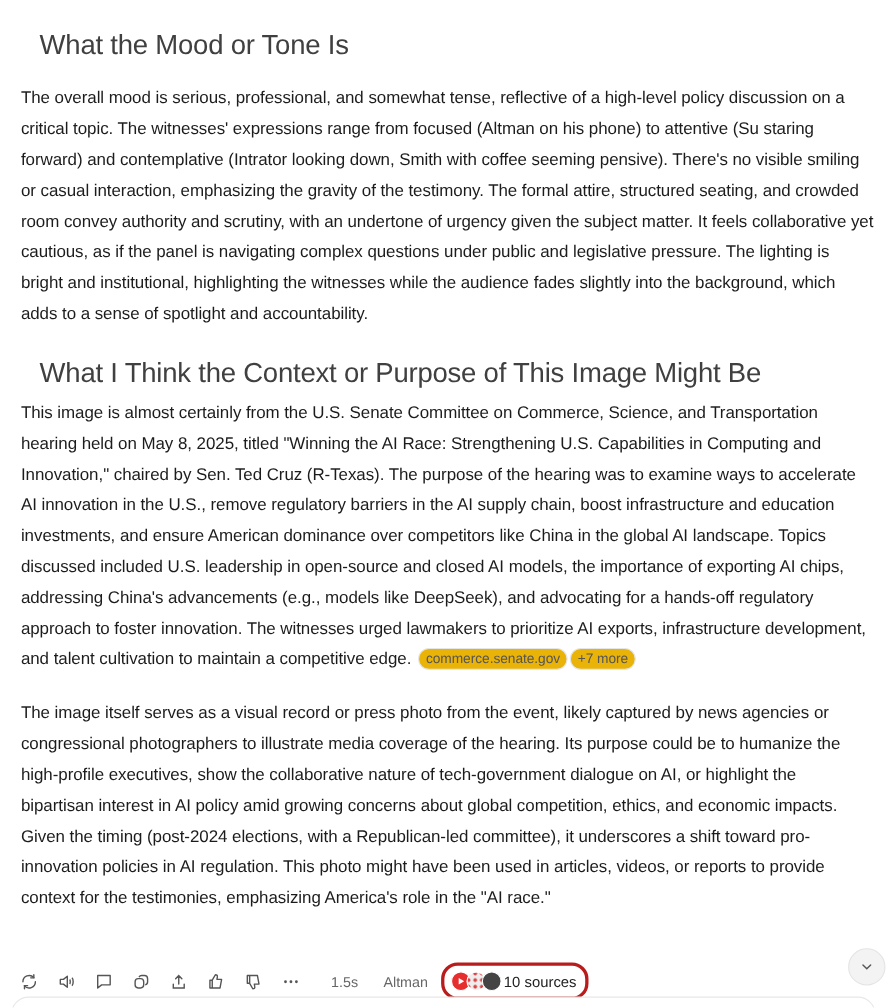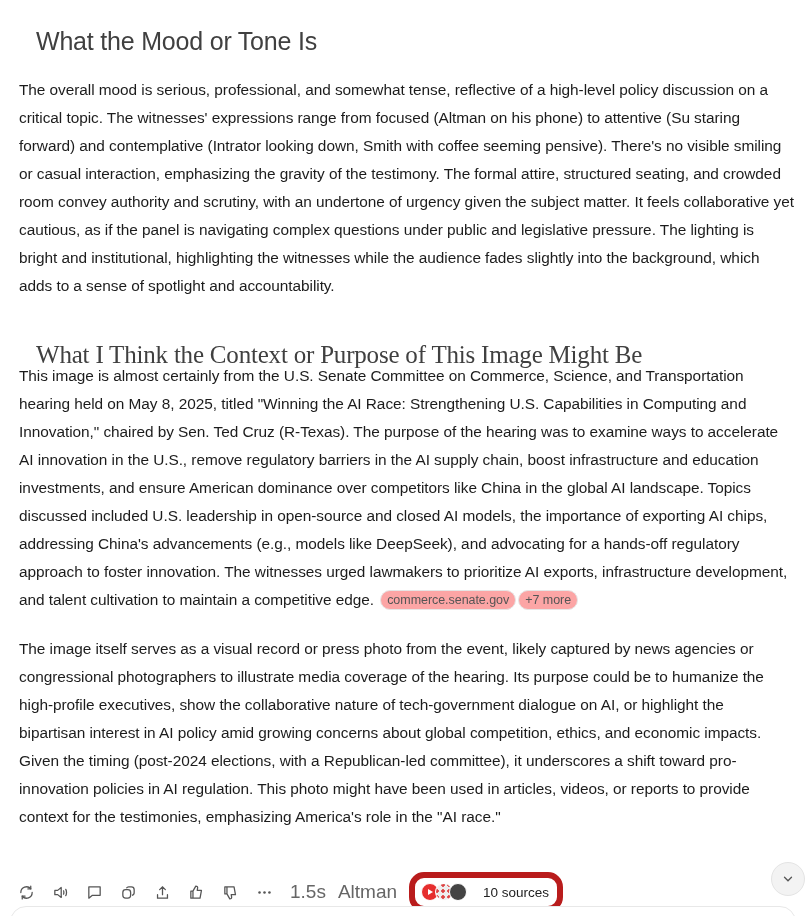--- a/index.html
+++ b/index.html
@@ -7,46 +7,46 @@
     width: 810px; height: 916px; overflow: hidden; position: relative;
     background: #ffffff; color: #1a1a1a;
     font-family: "Liberation Sans", "DejaVu Sans", sans-serif;
   }
   .content { position: absolute; left: 19px; top: 0; width: 775px; }
   h2 {
     font-size: 25px; font-weight: 500; margin: 17px; color: #404040;
     letter-spacing: -0.2px; line-height: 28px;
   }
   #h1 { position: absolute; top: 10px; }
-  #h2 { position: absolute; top: 324px; font-family: Liberation Serif, serif; }
+  #h2 { position: absolute; top: 308px; }
   p {
     margin: 0; font-size: 15.4px; line-height: 28px; color: #1c1c1c;
     letter-spacing: -0.05px;
   }
   #p1 { position: absolute; top: 48px; width: 775px; margin-top: 28px; }
   #p2 { position: absolute; top: 362px; width: 775px; }
   #p3 { position: absolute; top: 635px; width: 775px; }
   .chip {
     display: inline-block; font-size: 12.5px; line-height: 18px; color: #555;
-    background: #fca5a5; border: 1px solid #e6e6e6; border-radius: 10px;
+    background: #eab308; border: 1px solid #e6e6e6; border-radius: 10px;
     padding: 0 6px; vertical-align: 1px; margin-left: 2px;
   }
   .toolbar {
     position: absolute; left: 18px; top: 877px; height: 30px;
     display: flex; align-items: center; gap: 0;
   }
   .tb-icon {
     width: 34px; height: 30px; display: flex; align-items: center; justify-content: flex-start;
     color: #555;
   }
   .tb-icon svg { width: 17px; height: 17px; }
-  .tb-text { font-size: 19px; color: #666; margin-right: 12px; }
+  .tb-text { font-size: 13px; color: #666; margin-right: 12px; margin-left: 11px; }
   .sources {
-    display: flex; align-items: center; height: 28px; border: 6px solid #b91c1c;
-    border-radius: 15px; padding: 0 8px 0 6px; background: #fff; gap: 16px;
+    display: flex; align-items: center; height: 28px; border: 3px solid #b91c1c;
+    border-radius: 15px; padding: 0 8px 0 6px; background: #fff; gap: 2px;
   }
   .favs { display: flex; align-items: center; }
   .fav { width: 16px; height: 16px; border-radius: 50%; margin-right: -4px; border: 1px solid #fff; }
   .fav.yt { background: #e62e2e; display: flex; align-items: center; justify-content: center; }
   .fav.yt span { width: 0; height: 0; border-left: 5px solid #fff; border-top: 3px solid transparent; border-bottom: 3px solid transparent; }
   .fav.dots { background: radial-gradient(circle, #d44 1.5px, transparent 2px) 4px 4px/6px 6px, #eee; }
   .fav.dark { background: #444; }
   .sources-label { font-size: 13.5px; color: #222; margin-left: 4px; }
   .scroll-btn {
     position: absolute; left: 771px; top: 862px; width: 32px; height: 32px;

